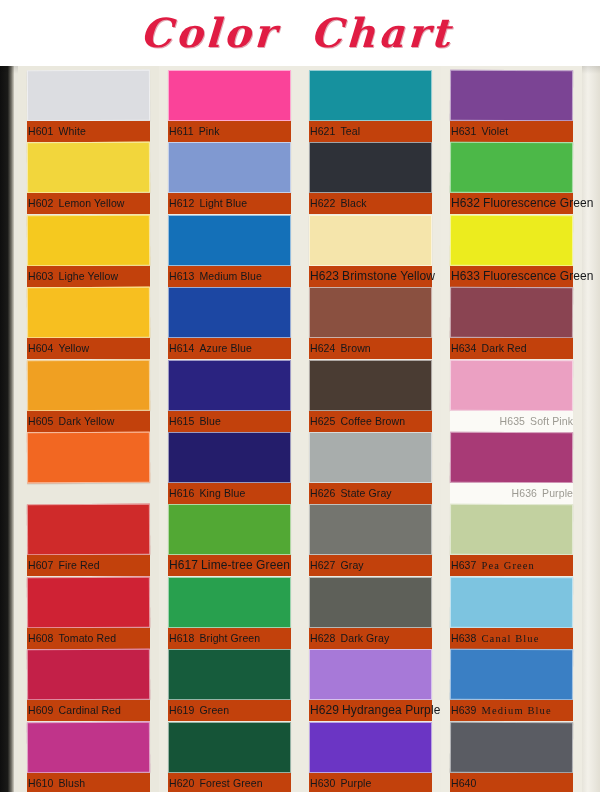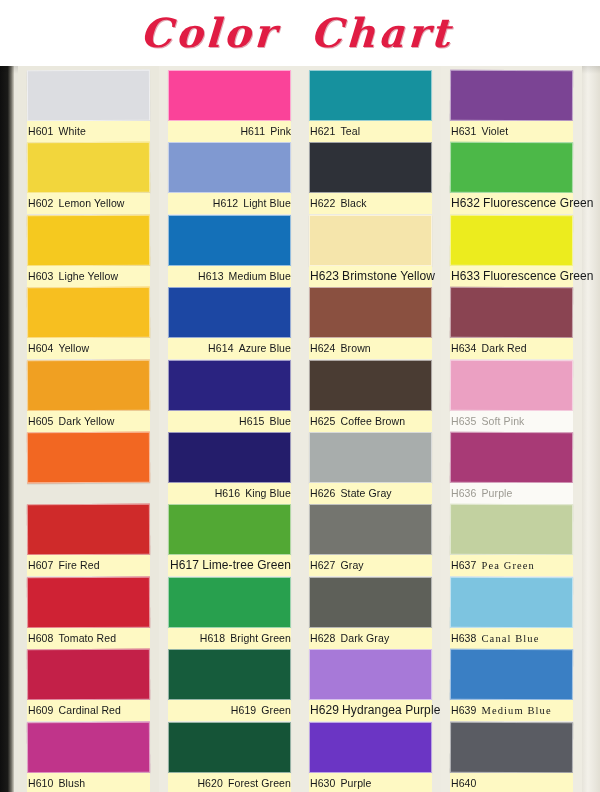--- a/index.html
+++ b/index.html
@@ -92,21 +92,21 @@
   }
   .column {
     width: 141px;
     height: 726px;
     position: relative;
     padding: 4px 9px 0 9px;
     box-sizing: border-box;
     background: #eceadf;
   }
   .column.c0 { background: #eae8dd; }
-  .column.c1 { background: #edebe1; text-align: right; }
+  .column.c1 { background: #edebe1; }
   .column.c2 { background: #edebe1; }
   .column.c3 { background: #eeece2; }
 
   .swatch-cell {
     position: relative;
     height: 72.4px;
     box-sizing: border-box;
   }
   .swatch {
     position: relative;
@@ -118,31 +118,31 @@
   }
   .swatch-label {
     position: relative;
     height: 21px;
     line-height: 21px;
     font-size: 10.5px;
     color: #15171a;
     white-space: nowrap;
     overflow: visible;
     letter-spacing: 0.1px;
-    background: #fef9c3;
+    background: #c2410c;
     padding-left: 1px;
   }
   .swatch-label .code {
     font-weight: normal;
   }
   .swatch-label .nm {
     padding-left: 5px;
   }
   
-  .swatch-label.faded { color: #9c9a92; background: #fbfaf6; }
+  .swatch-label.faded { color: #9c9a92; background: #fbfaf6; text-align: right; }
   .swatch-label.tracked .nm { letter-spacing: 1.1px; font-family: Liberation Serif, serif; }
   .swatch-label.tight { font-size: 12px; }
   .swatch-label.tight .nm { padding-left: 3px; }
 
   
   .column.c0 .swatch { transform: rotate(-0.35deg); }
   .column.c3 .swatch { transform: rotate(0.25deg); }
 </style>
 </head>
 <body>

